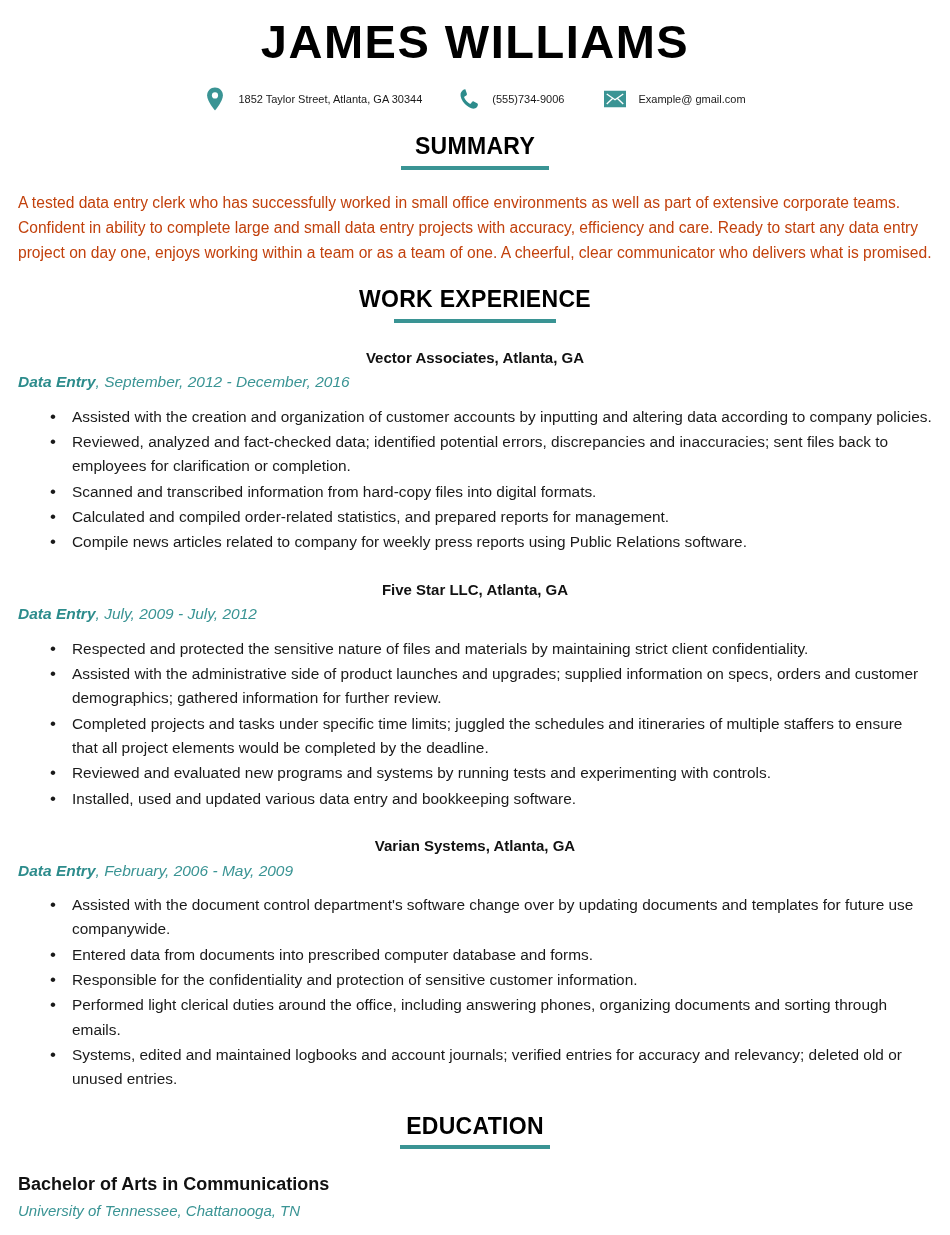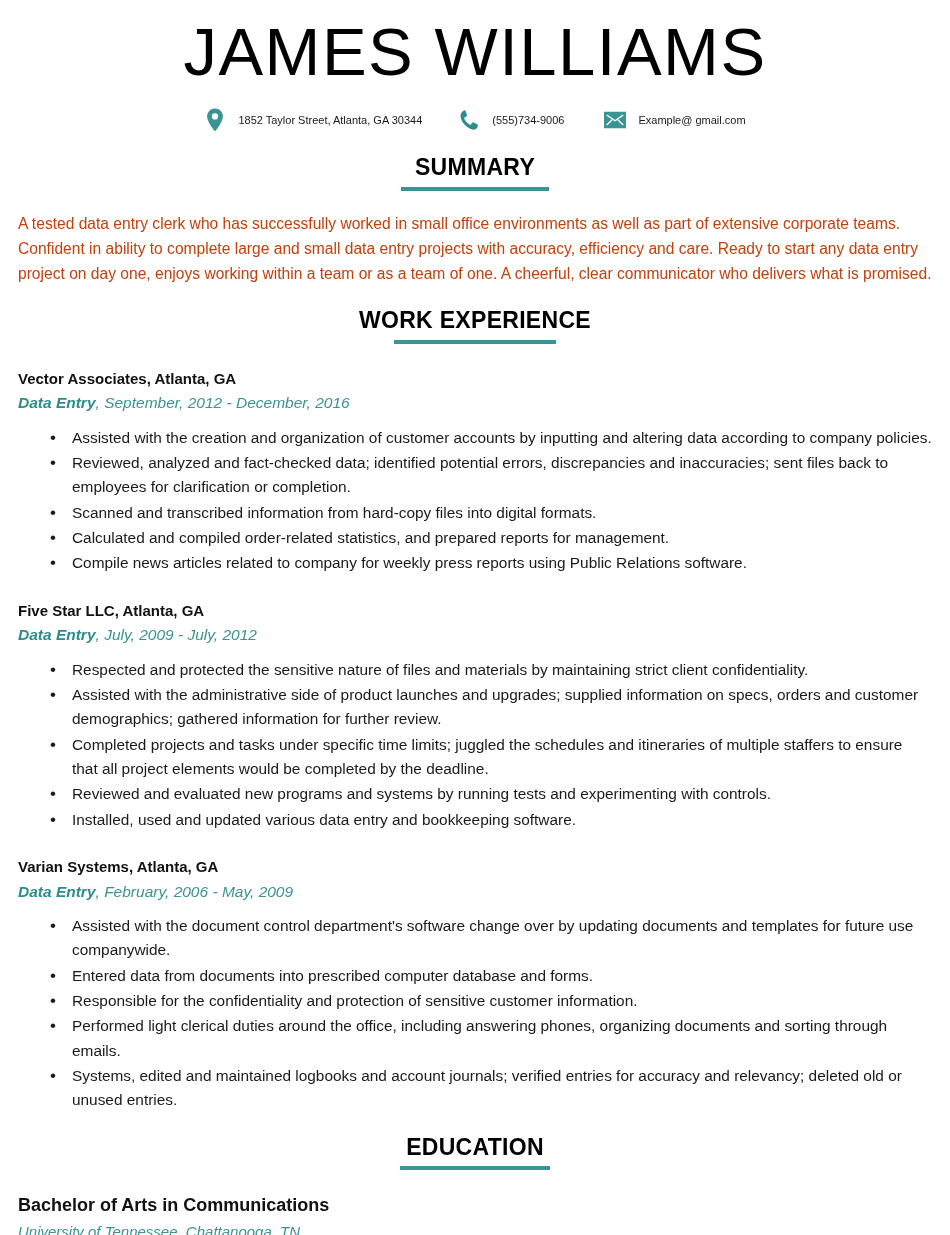--- a/index.html
+++ b/index.html
@@ -18,22 +18,22 @@
     width: 950px;
     height: 1235px;
     padding: 0;
     box-sizing: border-box;
     position: relative;
   }
 
   
   .name-header {
     text-align: center;
-    font-size: 67px;
-    font-weight: normal;
+    font-size: 47px;
+    font-weight: bold;
     letter-spacing: 1.5px;
     color: #000000;
     padding-top: 17px;
     line-height: 1.05;
     font-family: "Liberation Sans", sans-serif;
   }
   .contact-row {
     display: flex;
     justify-content: center;
     align-items: center;
@@ -96,20 +96,21 @@
     margin: 0 18px;
   }
   .job-head {
     margin-top: 24px;
   }
   .job-company {
     font-size: 15px;
     font-weight: bold;
     color: #111111;
     line-height: 1.45;
+    text-align: center;
   }
   .job-meta {
     font-size: 15.5px;
     color: #3a9494;
     font-style: italic;
     line-height: 1.5;
     margin-top: 2px;
   }
   .job-title {
     font-weight: bold;

